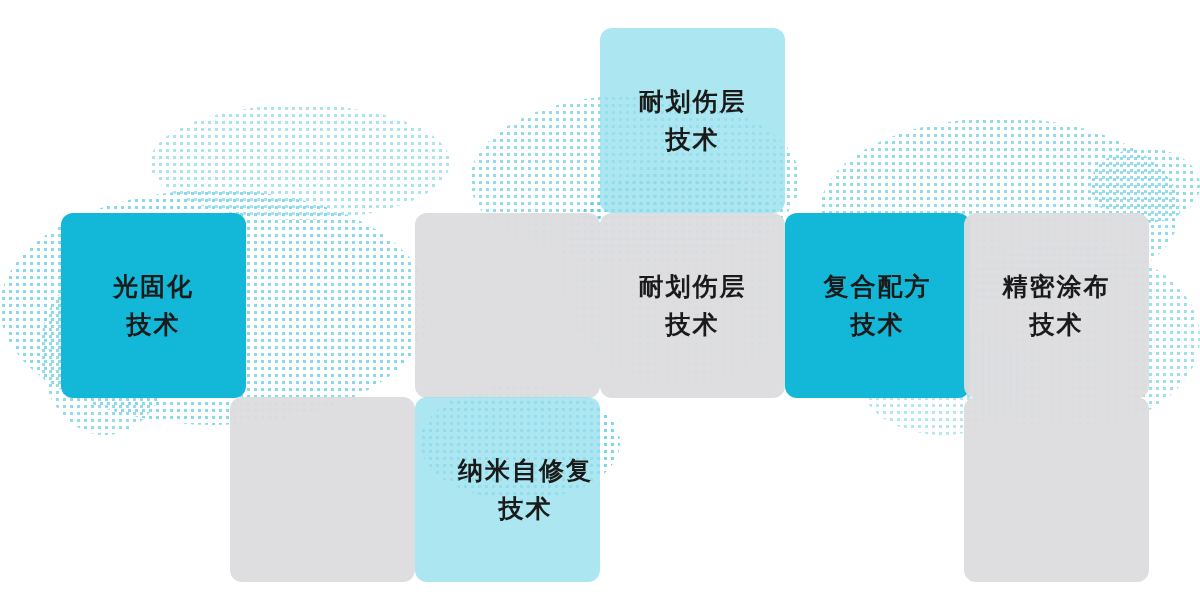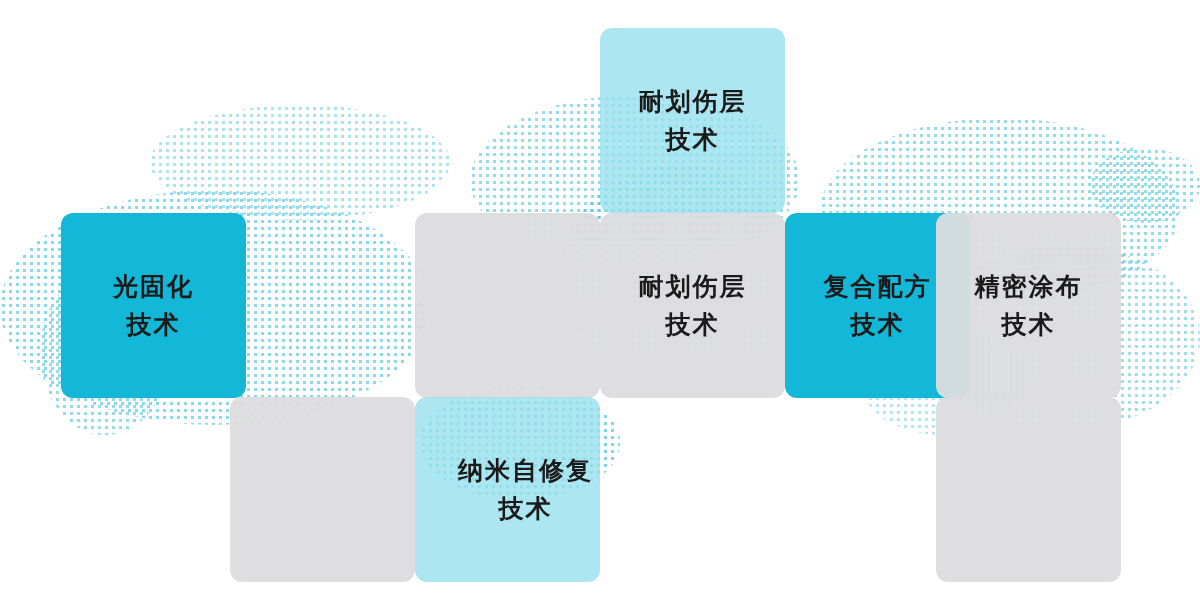--- a/index.html
+++ b/index.html
@@ -36,21 +36,21 @@
     letter-spacing: 2px;
     color: #1a1a1a;
   }
   .tile span { display: block; }
   .tile .plus { font-size: 15px; line-height: 1.0; letter-spacing: 0; }
   .tile.bright { background: #13b8d8; }
   .tile.light  { background: rgba(151, 224, 236, 0.80); }
   .tile.gray   { background: rgba(220, 220, 222, 0.95); }
   
   .c0 { left: 61px; }  .c1 { left: 230px; } .c2 { left: 415px; padding-left: 36px; }
-  .c3 { left: 600px; } .c4 { left: 785px; } .c5 { left: 936px; }
+  .c3 { left: 600px; } .c4 { left: 785px; } .c5 { left: 964px; }
   .r0 { top: 28px; }   .r1 { top: 213px; }  .r2 { top: 397px; }
 </style>
 </head>
 <body>
 
 <div class="stage">
 
   <div class="dots" style="left:0; top:190px; width:430px; height:235px; opacity:.55;"></div>
   <div class="dots" style="left:40px; top:270px; width:130px; height:165px; opacity:.5;"></div>
   <div class="dots" style="left:150px; top:105px; width:300px; height:115px; opacity:.4;"></div>

